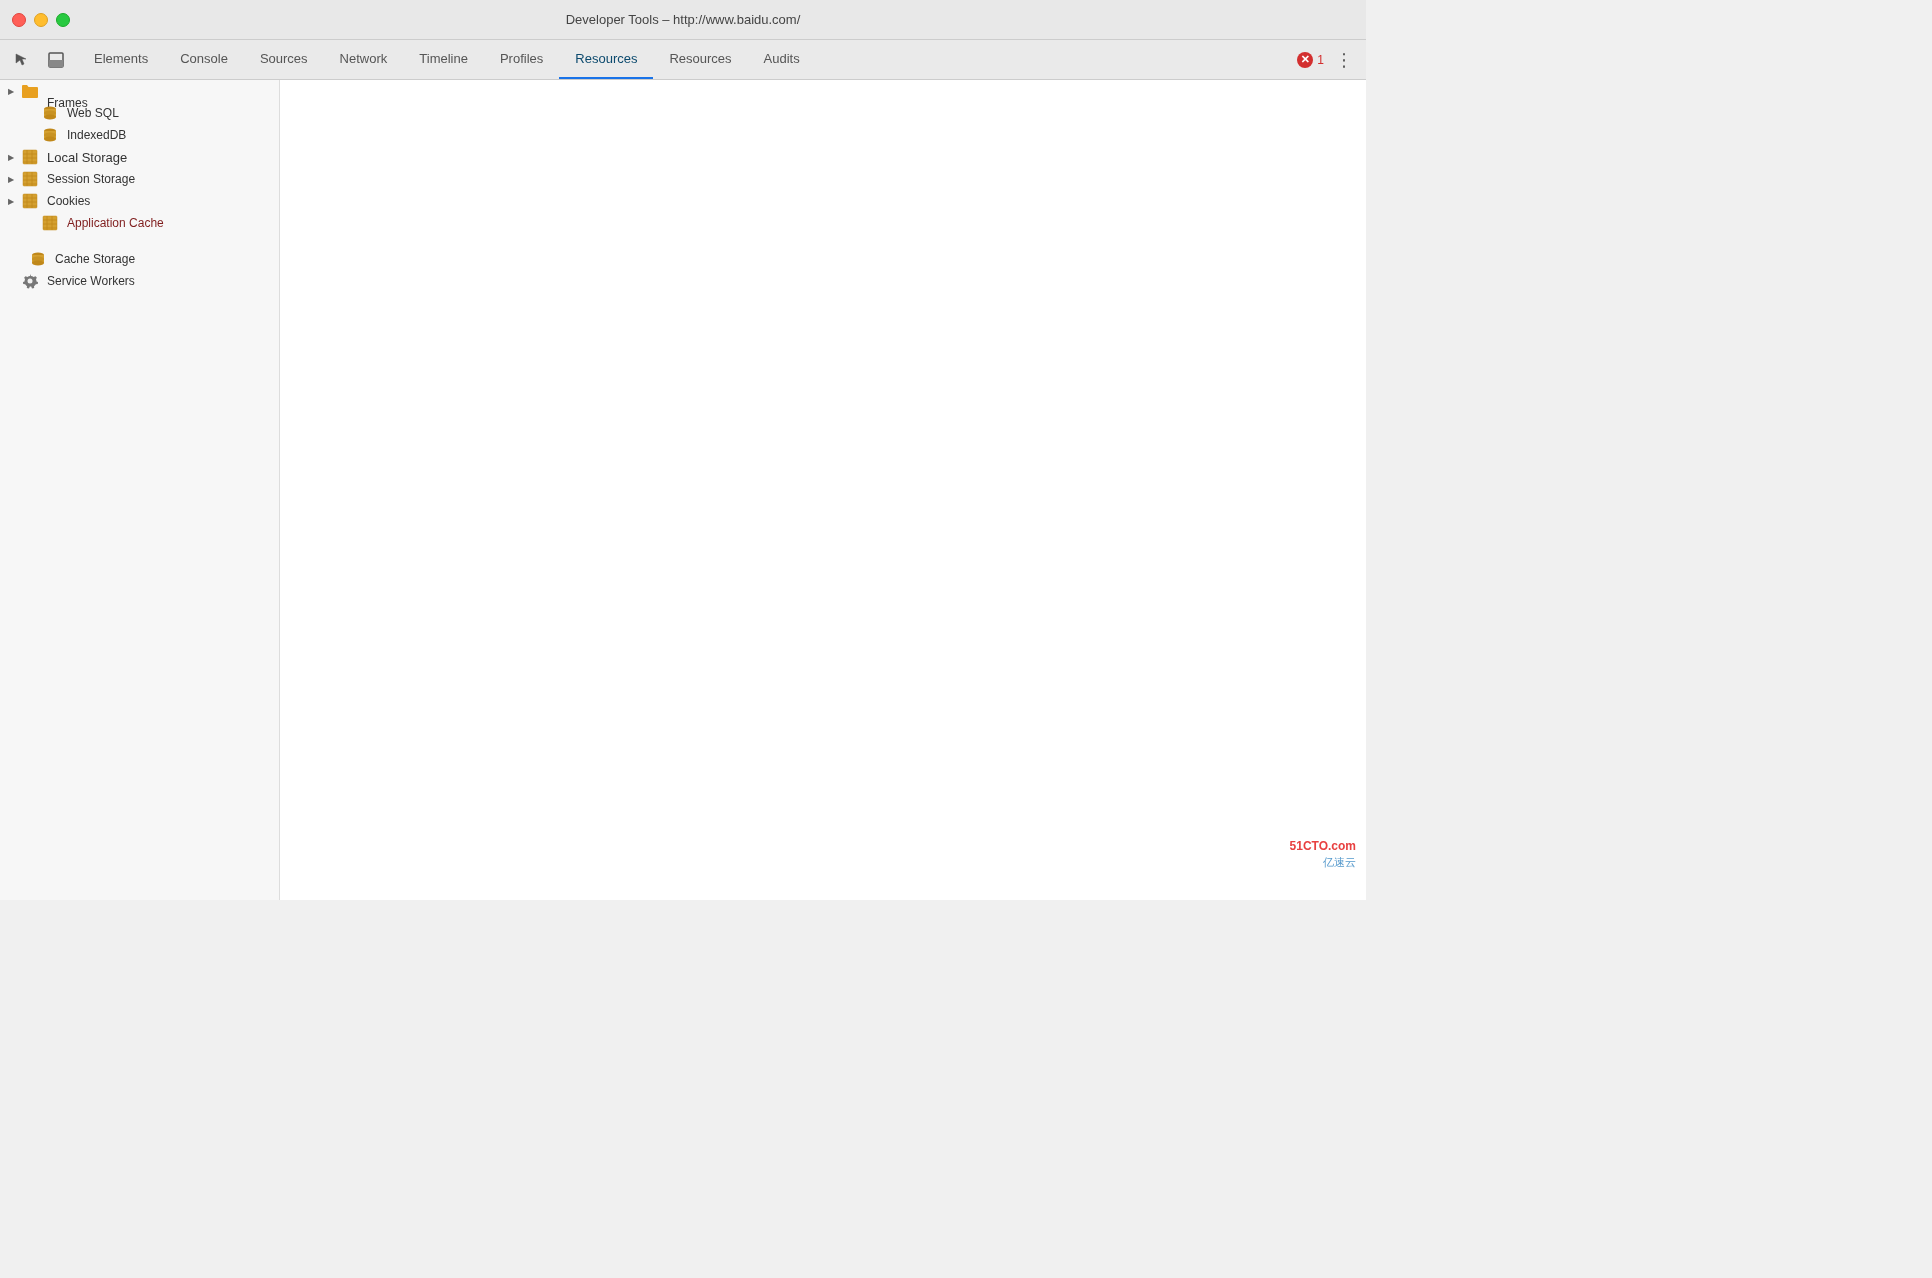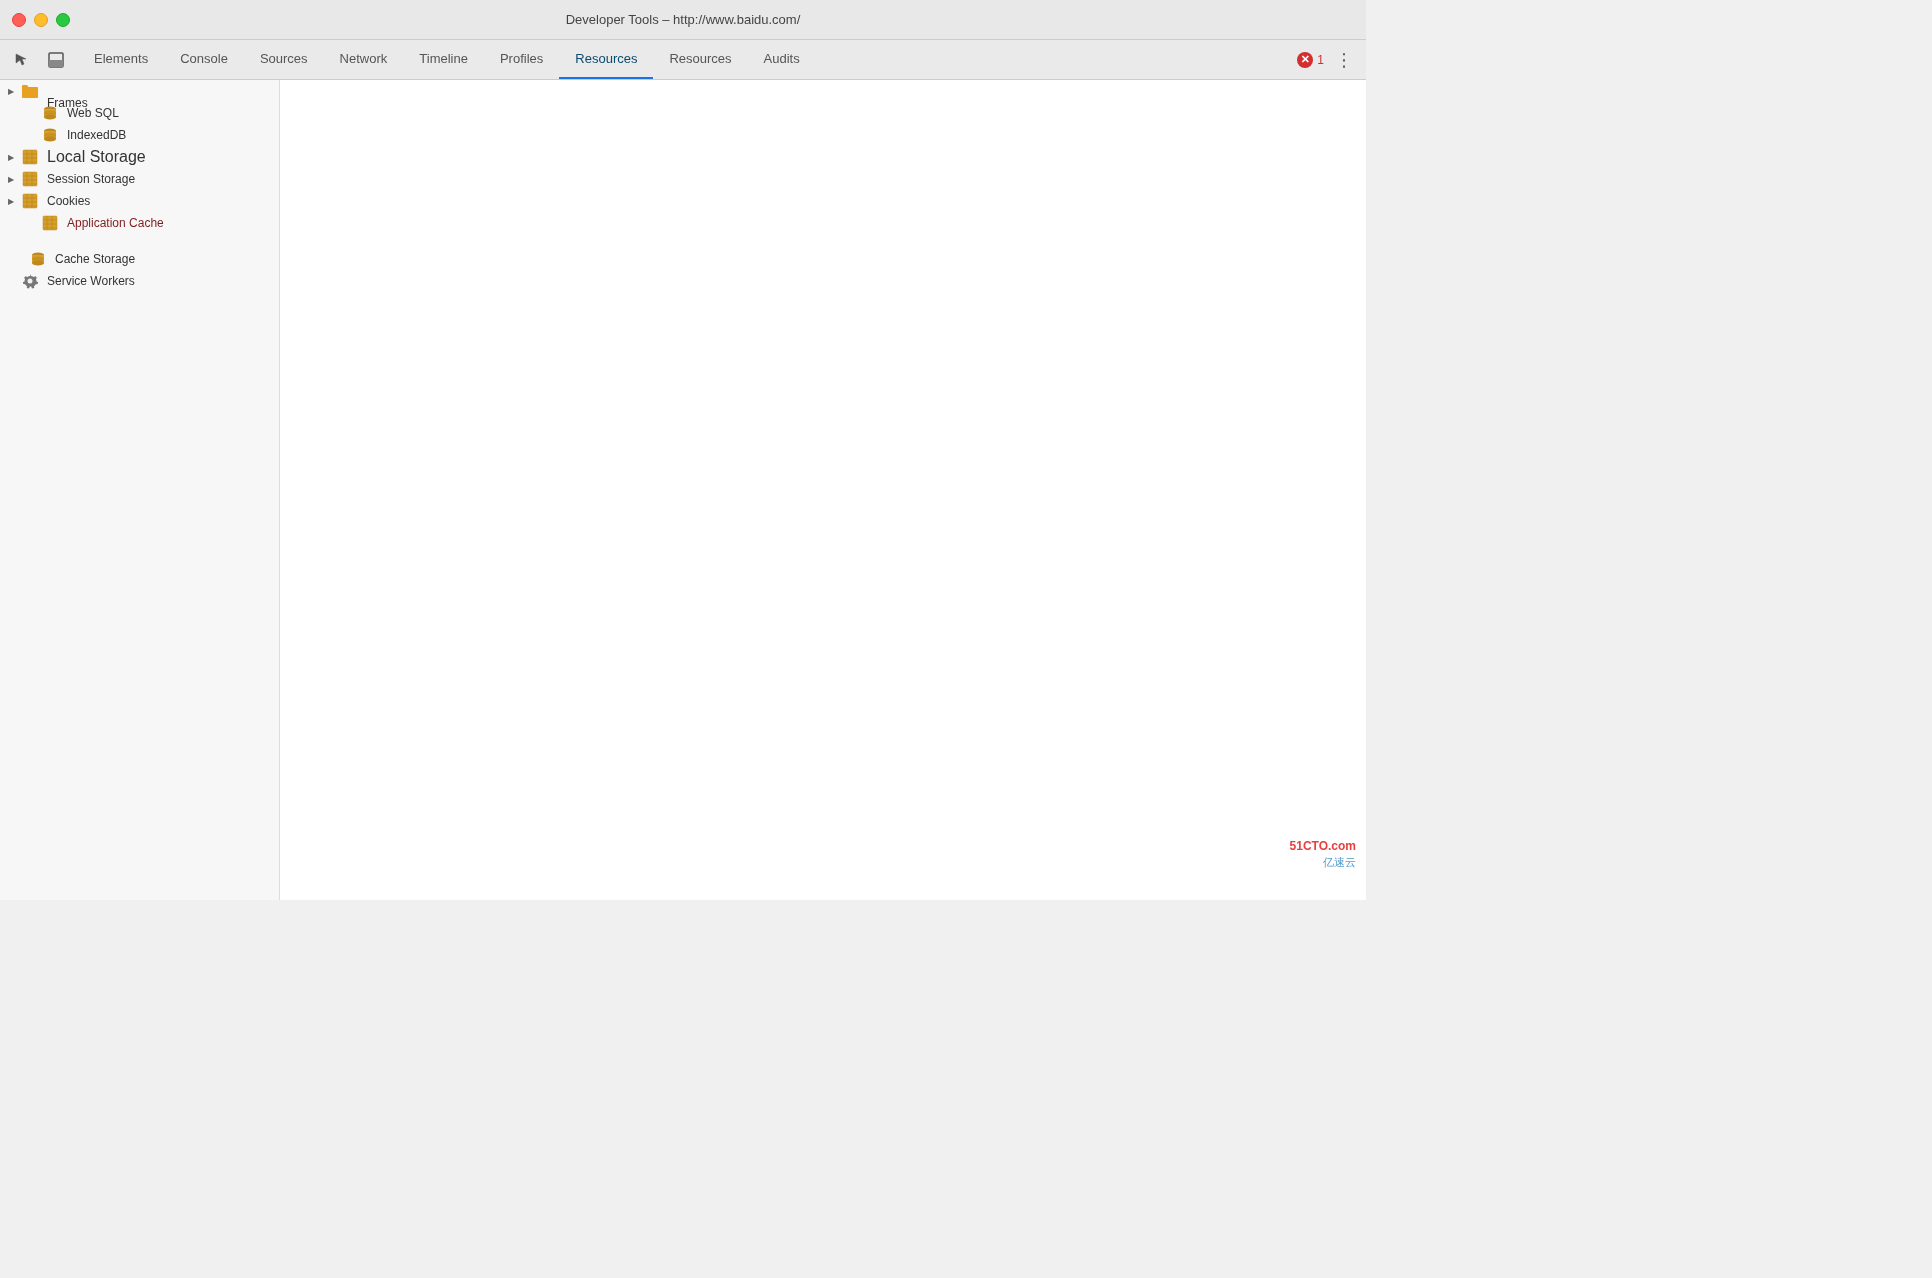--- a/index.html
+++ b/index.html
@@ -283,21 +283,21 @@
         <span style="width: 18px; height: 16px; flex-shrink: 0; display: inline-flex; align-items: center; margin-right: 3px;">
           <svg width="16" height="16" viewBox="0 0 16 16" xmlns="http://www.w3.org/2000/svg">
       <rect x="1" y="1" width="14" height="14" rx="1" fill="#d4a030" stroke="#c0881a" stroke-width="0.5"></rect>
       <line x1="1" y1="5" x2="15" y2="5" stroke="#c0881a" stroke-width="0.8"></line>
       <line x1="1" y1="9" x2="15" y2="9" stroke="#c0881a" stroke-width="0.8"></line>
       <line x1="1" y1="13" x2="15" y2="13" stroke="#c0881a" stroke-width="0.8"></line>
       <line x1="5" y1="1" x2="5" y2="15" stroke="#c0881a" stroke-width="0.8"></line>
       <line x1="10" y1="1" x2="10" y2="15" stroke="#c0881a" stroke-width="0.8"></line>
     </svg>
         </span>
-        <span style="font-size: 16px; color: rgb(51, 51, 51);">Local Storage</span>
+        <span style="font-size: 13px; color: rgb(51, 51, 51);">Local Storage</span>
       </div>
       <div class="sidebar-item" style="padding-left: 8px;">
         <span style="font-size: 8px; color: rgb(102, 102, 102); width: 10px; flex-shrink: 0; display: inline-block;">▶</span>
         <span style="width: 18px; height: 16px; flex-shrink: 0; display: inline-flex; align-items: center; margin-right: 3px;">
           <svg width="16" height="16" viewBox="0 0 16 16" xmlns="http://www.w3.org/2000/svg">
       <rect x="1" y="1" width="14" height="14" rx="1" fill="#d4a030" stroke="#c0881a" stroke-width="0.5"></rect>
       <line x1="1" y1="5" x2="15" y2="5" stroke="#c0881a" stroke-width="0.8"></line>
       <line x1="1" y1="9" x2="15" y2="9" stroke="#c0881a" stroke-width="0.8"></line>
       <line x1="1" y1="13" x2="15" y2="13" stroke="#c0881a" stroke-width="0.8"></line>
       <line x1="5" y1="1" x2="5" y2="15" stroke="#c0881a" stroke-width="0.8"></line>

